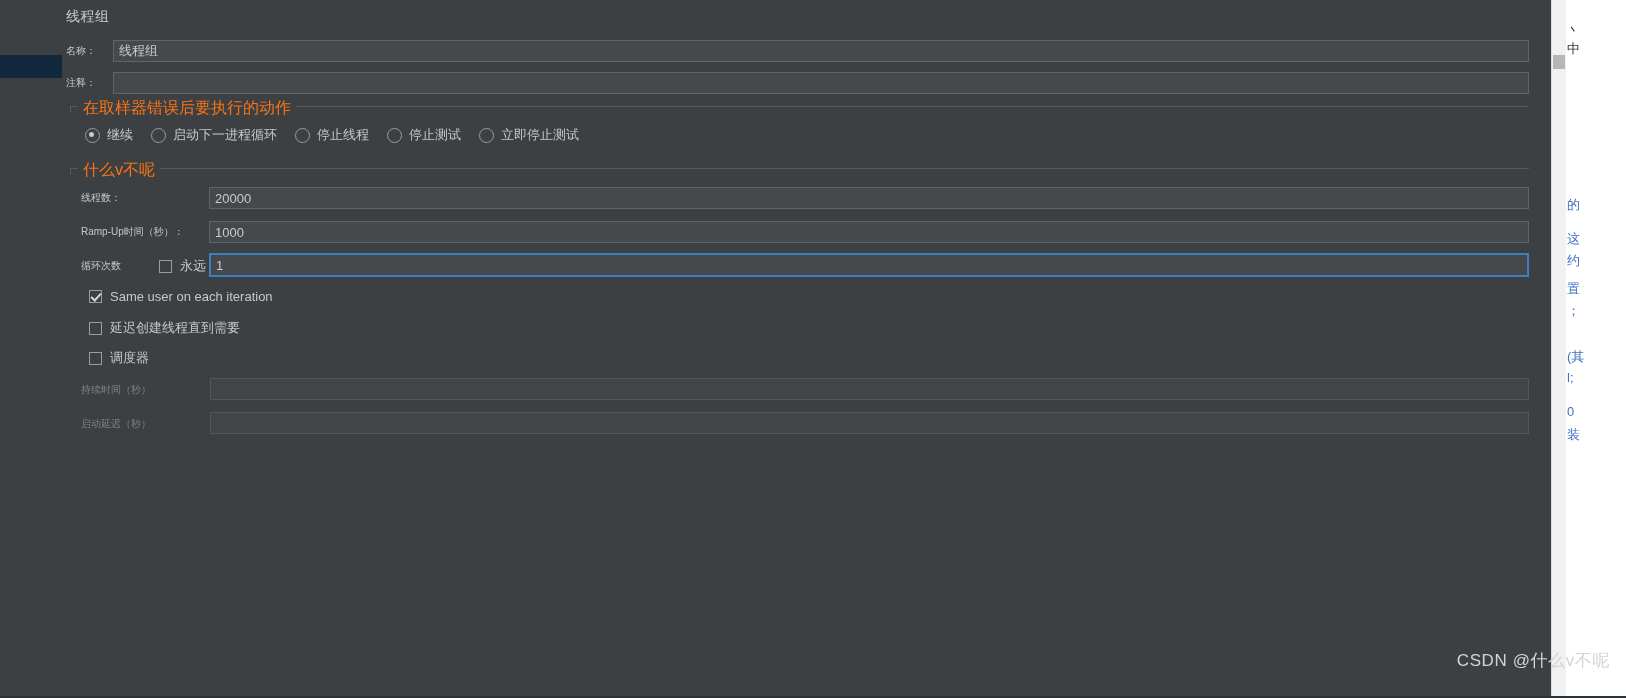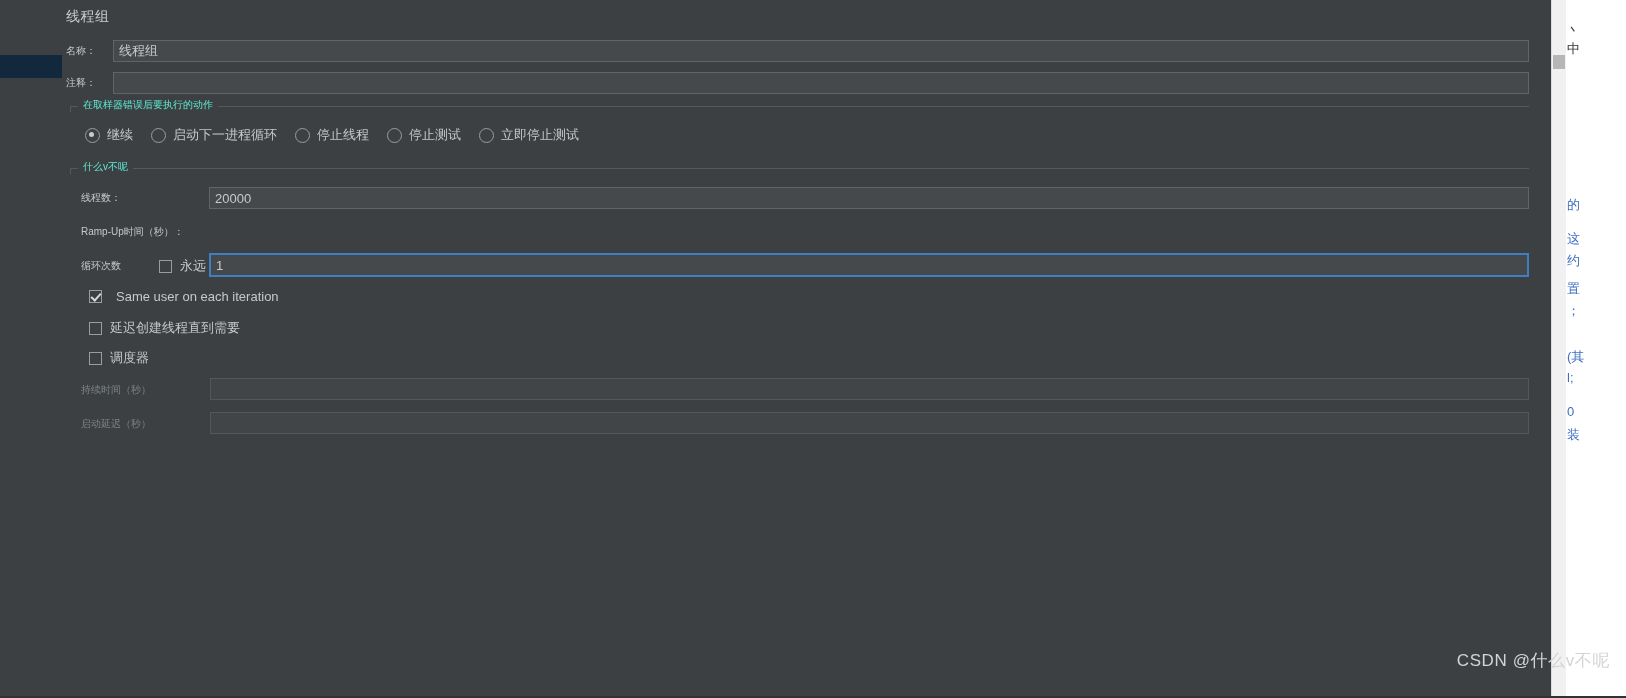--- a/index.html
+++ b/index.html
@@ -128,22 +128,22 @@
     position: absolute;
     box-sizing: border-box;
     border-top: 1px solid #55595c;
   }
   .group > .group-title {
     position: absolute;
     top: -9px;
     left: 8px;
     padding: 0 5px;
     background: #3c4043;
-    font-size: 10px;
-    color: #5eead4;
+    font-size: 16px;
+    color: #f97316;
     white-space: nowrap;
   }
   .group-tick {
     position: absolute;
     left: 0; top: 0;
     width: 1px; height: 5px;
     background: #55595c;
   }
 
   
@@ -326,29 +326,30 @@
 
     <div class="group" style="left:8px; top:168px; width:1459px; height:1px;">
       <div class="group-tick"></div>
       <div class="group-title">什么v不呢</div>
     </div>
 
     <div class="row-label" style="left:19px; top:191px;">线程数：</div>
     <input class="field" style="left: 147px; top: 187px; width: 1320px;" value="20000">
 
     <div class="row-label" style="left:19px; top:225px;">Ramp-Up时间（秒）：</div>
+    <input class="field" style="left: 147px; top: 221px; width: 1320px;" value="1000">
 
     <div class="row-label" style="left:19px; top:259px;">循环次数</div>
     <div class="checkbox-row" style="left:97px; top:257px;">
       <span class="cb-mark"></span>
       <span class="cb-label">永远</span>
     </div>
     <input class="field focused" style="left: 147px; top: 253px; width: 1320px;" value="1">
 
-    <div class="checkbox-row on" style="left:27px; top:289px;gap:6px;">
+    <div class="checkbox-row on" style="left:27px; top:289px;">
       <span class="cb-mark"></span>
       <span class="cb-label">Same user on each iteration</span>
     </div>
 
     <div class="checkbox-row" style="left:27px; top:319px;">
       <span class="cb-mark"></span>
       <span class="cb-label">延迟创建线程直到需要</span>
     </div>
 
     <div class="checkbox-row" style="left:27px; top:349px;">

